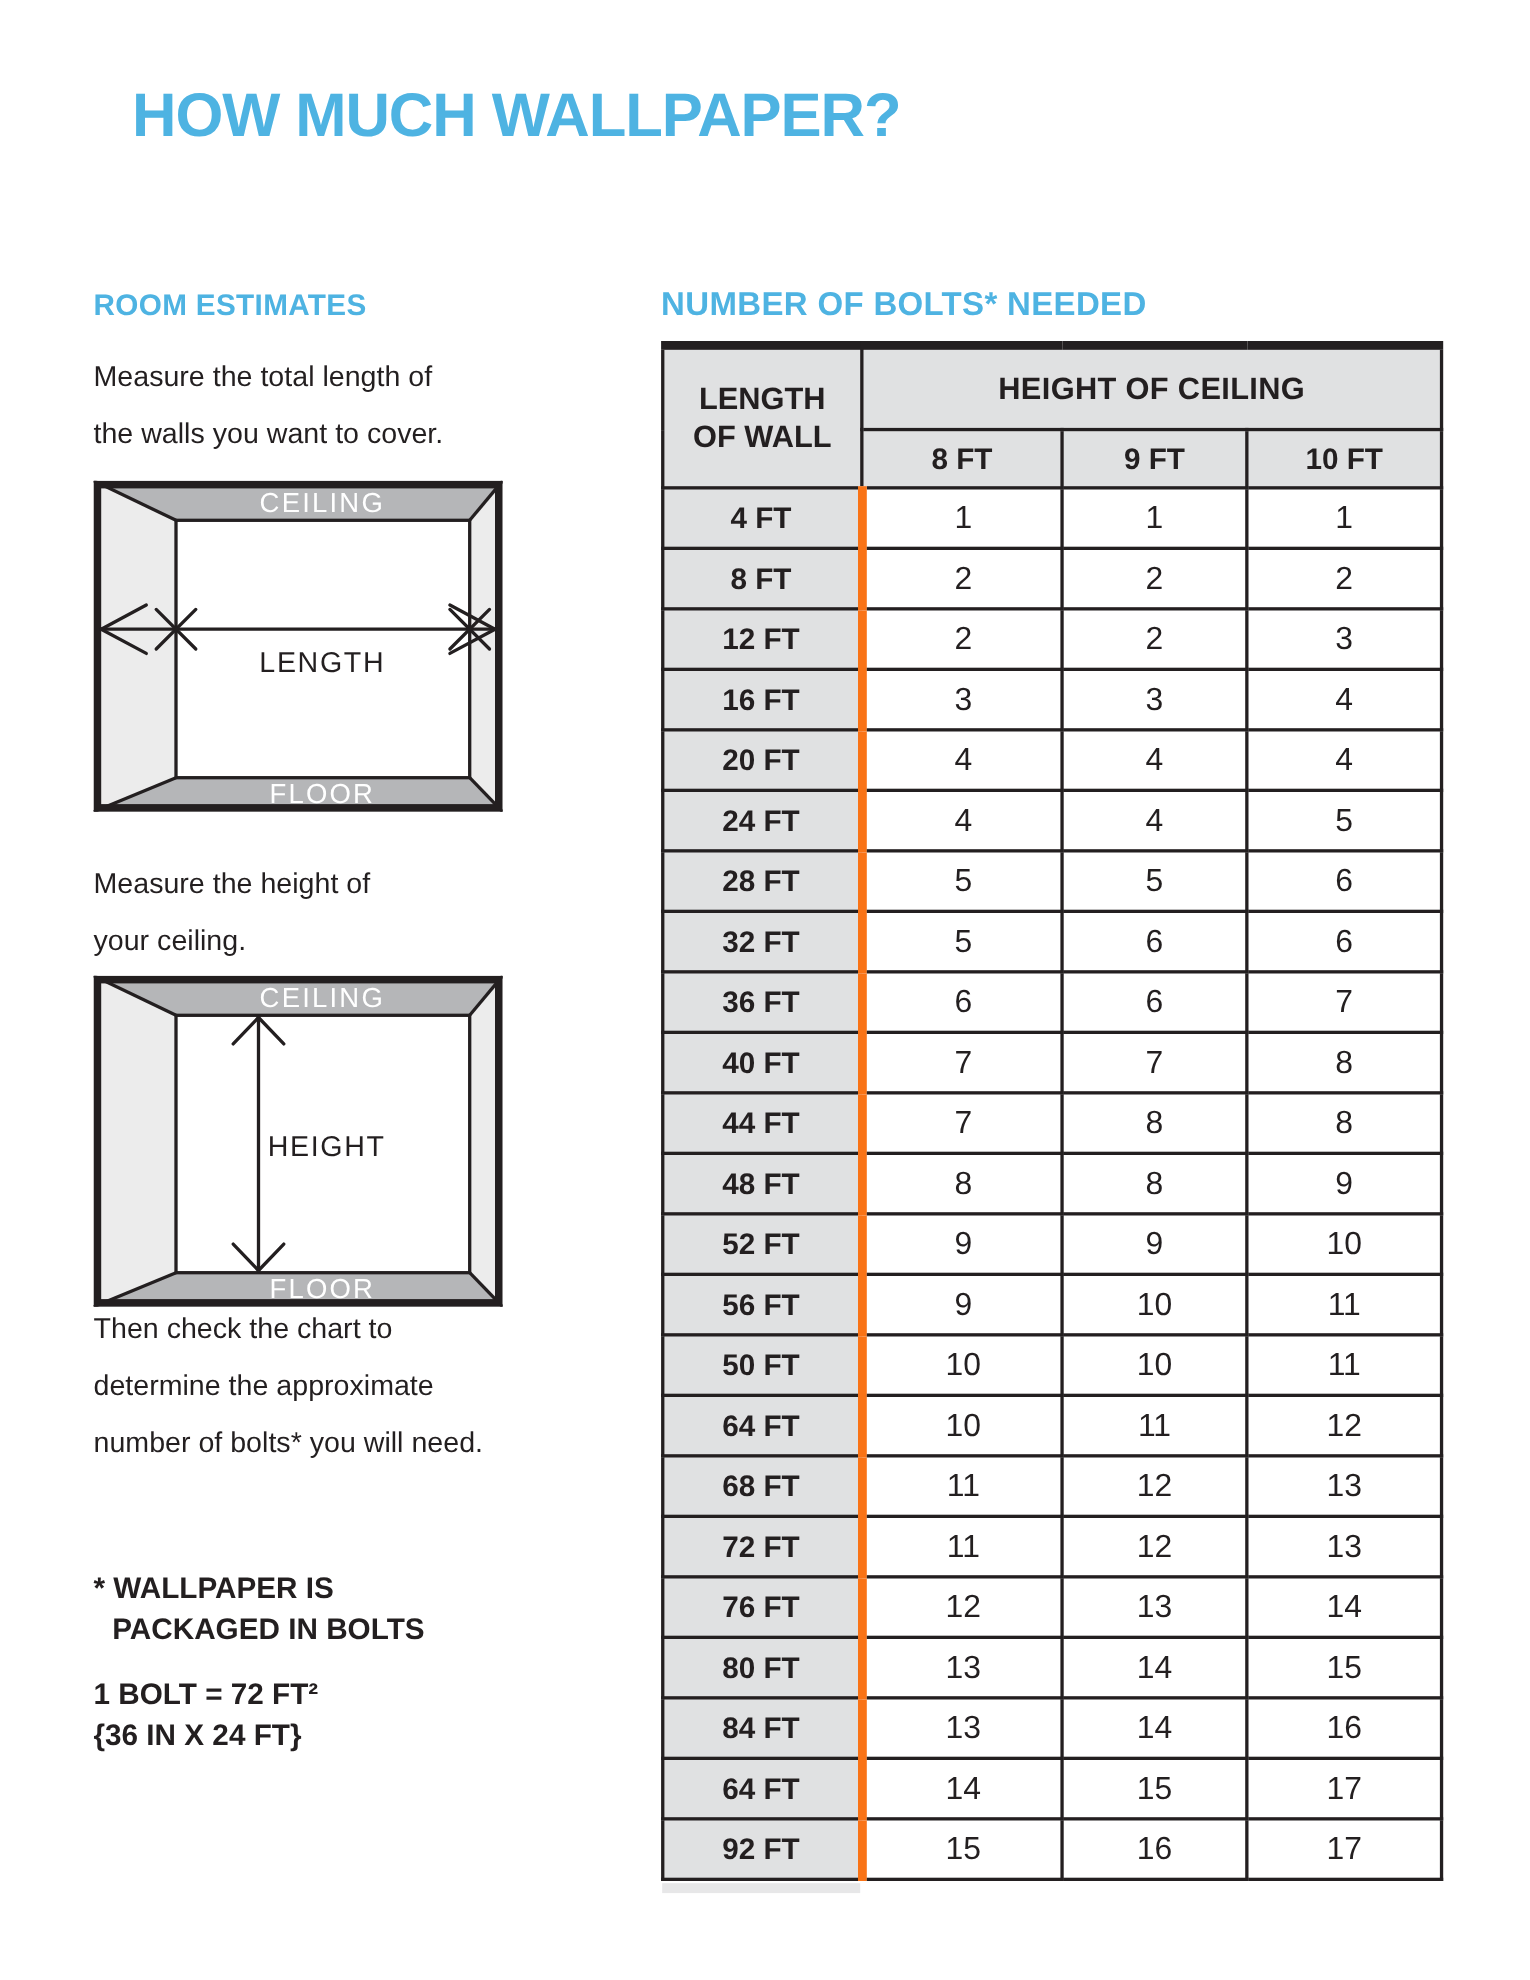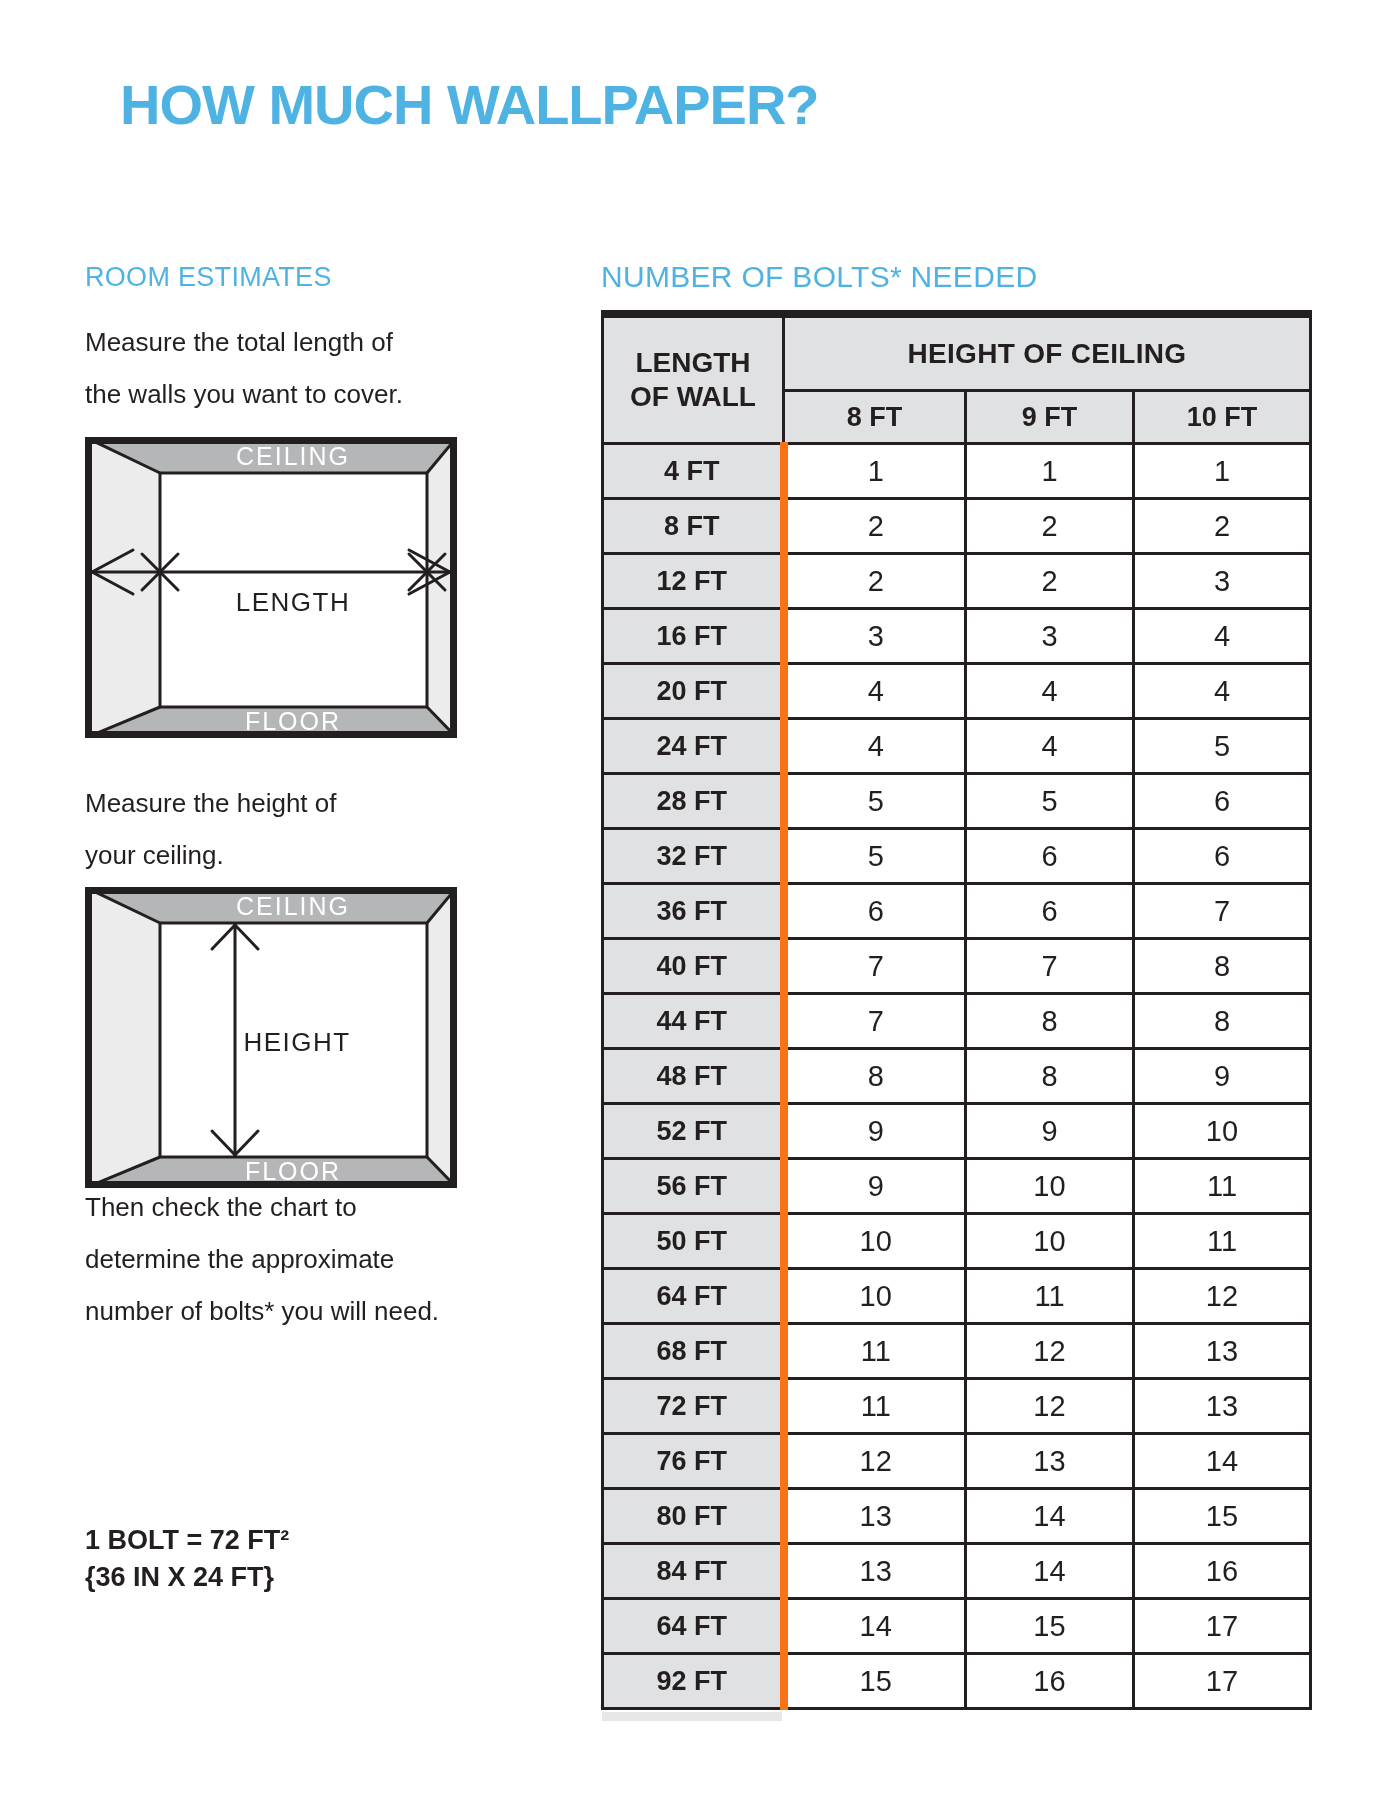--- a/index.html
+++ b/index.html
@@ -7,21 +7,21 @@
     width:1391px; height:1800px; position:relative; overflow:hidden;
     background:#ffffff; color:#231f20;
     font-family:"Liberation Sans","DejaVu Sans",sans-serif;
   }
   .page-title {
     position:absolute; left:84px; top:72px;
     font-size:56px; font-weight:bold; letter-spacing:-1px;
     color:#4eb3e2; white-space:nowrap;margin-left:36px;
   }
   .section-heading {
-    position:absolute; font-size:27px; font-weight:normal;
+    position:absolute; font-size:27px; font-weight:bold;
     color:#4eb3e2; white-space:nowrap; letter-spacing:0.3px;
   }
   #room-heading { left:85px; top:262px; }
   #table-heading { left:601px; top:260px; font-size:30px; }
   .para {
     position:absolute; left:85px; width:430px;
     font-size:26px; line-height:52px; white-space:pre-line; color:#231f20;
   }
   #step1 { top:316px; }
   #step2 { top:777px; }
@@ -133,20 +133,22 @@
   <text class="band-label" x="208" y="28" text-anchor="middle">CEILING</text>
   <text class="band-label" x="208" y="293" text-anchor="middle">FLOOR</text>
   <text class="measure-label" x="212" y="164" text-anchor="middle">HEIGHT</text>
 </svg>
 
 <div id="step3" class="para">Then check the chart to
 determine the approximate
 number of bolts* you will need.</div>
 
 <div id="footnote" class="note">
+  <div>* WALLPAPER IS</div>
+  <div class="indent">PACKAGED IN BOLTS</div>
 </div>
 
 <div id="bolt-spec" class="note">
   <div>1 BOLT = 72 FT²</div>
   <div>{36 IN X 24 FT}</div>
 </div>
 
 <div id="table-heading" class="section-heading">NUMBER OF BOLTS* NEEDED</div>
 
 <table id="bolts-table">

